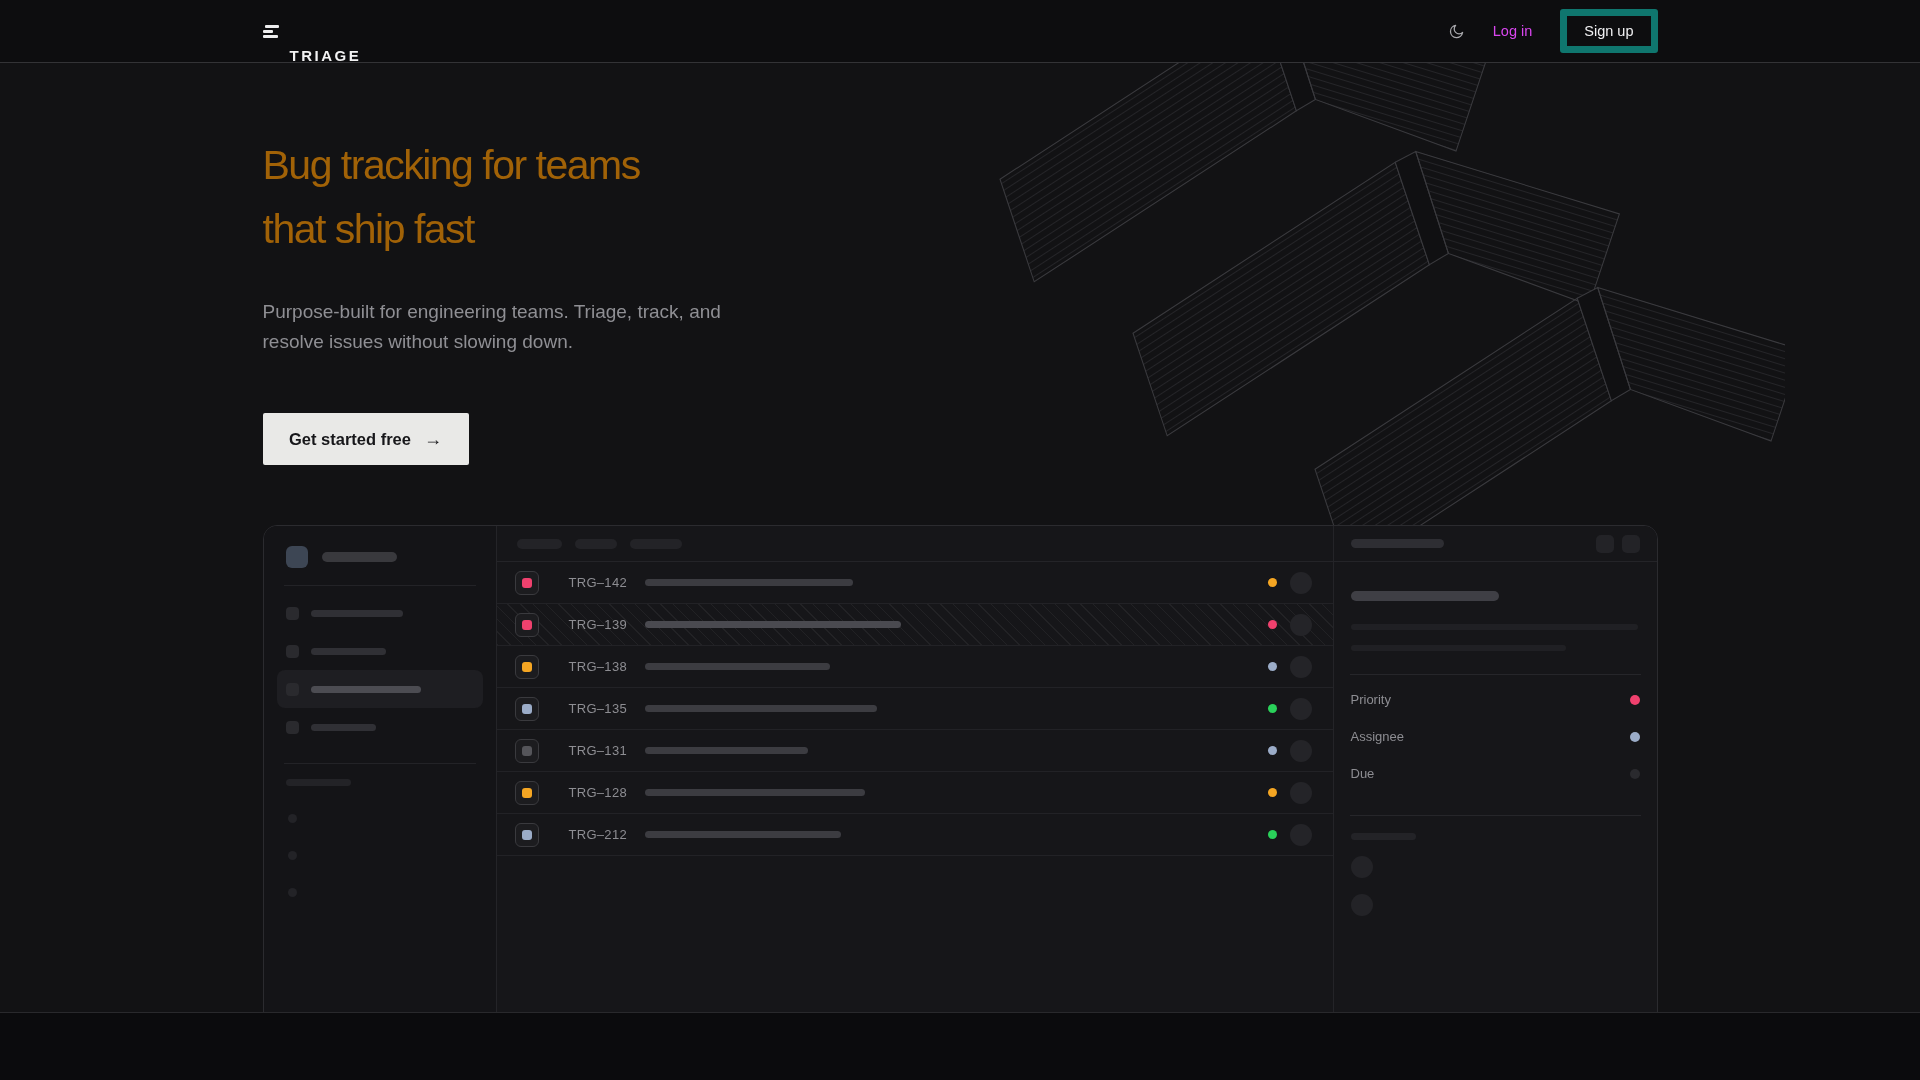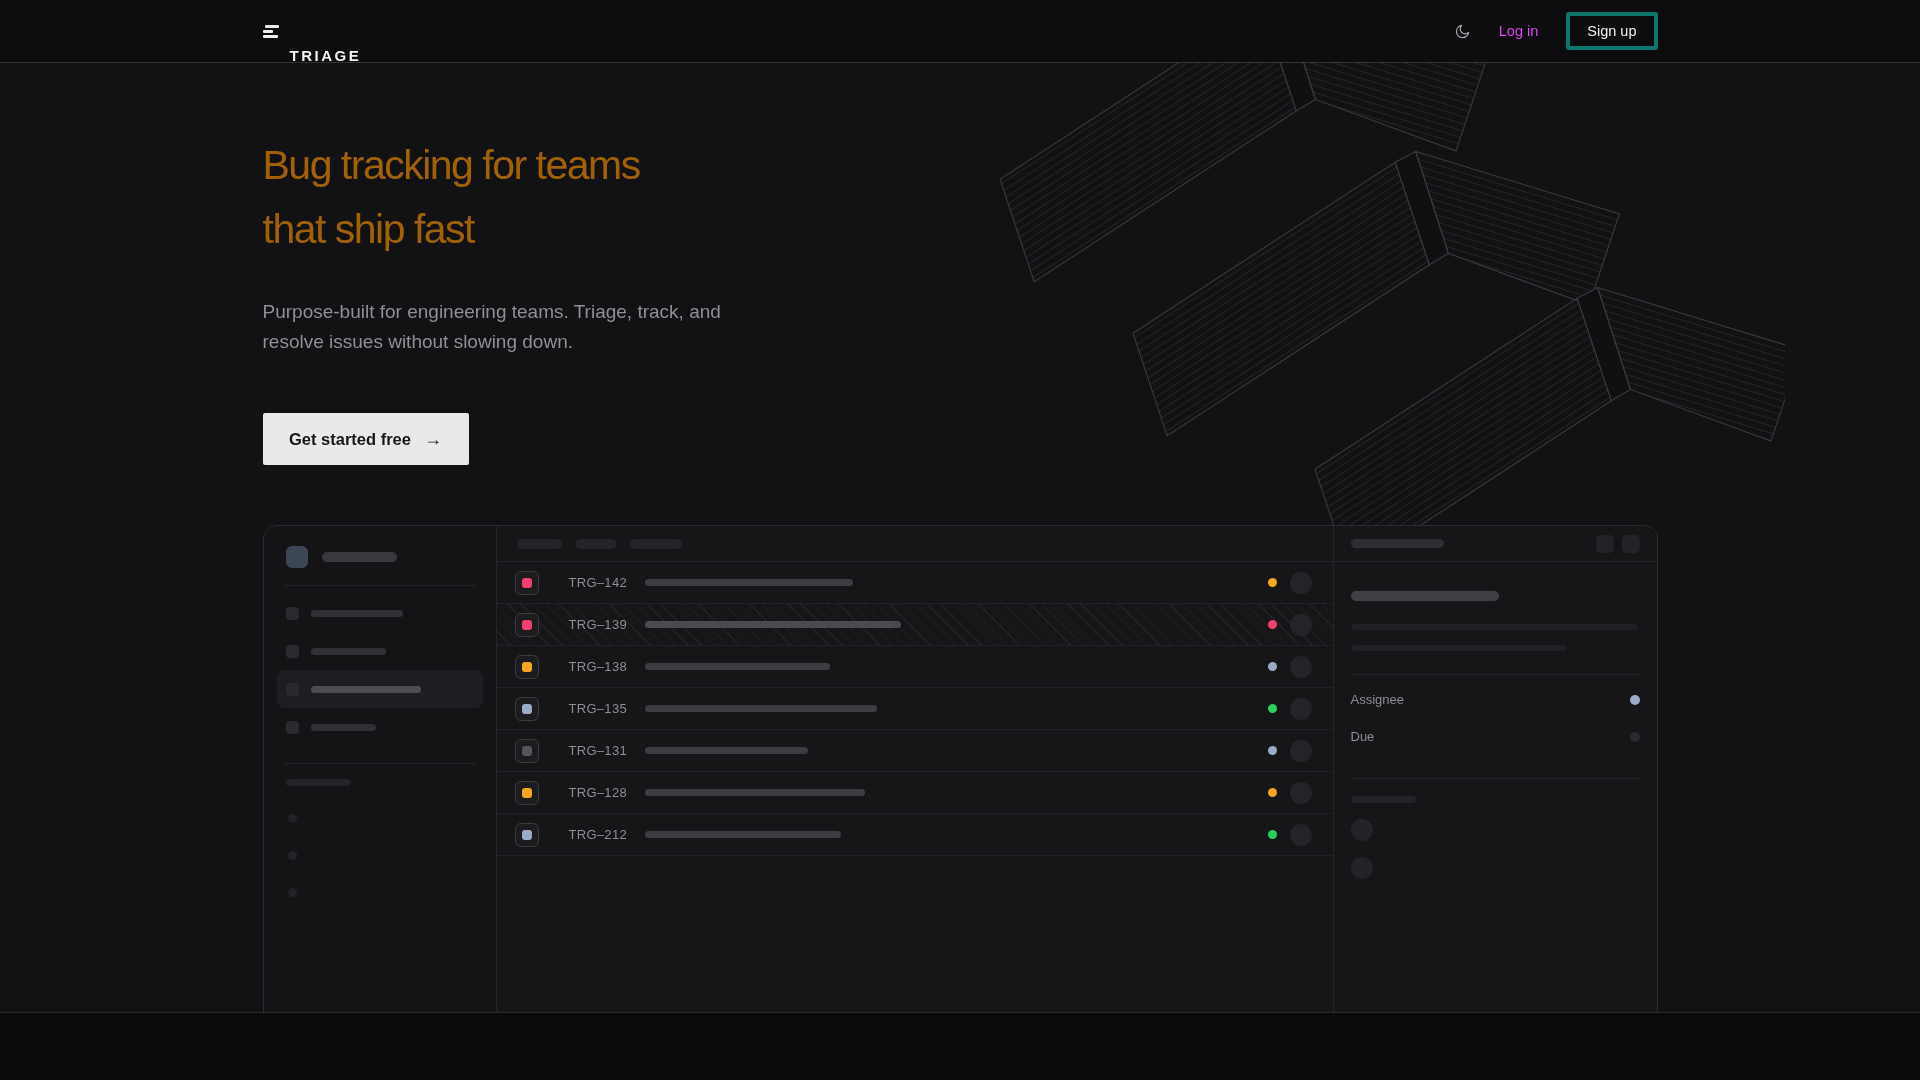--- a/index.html
+++ b/index.html
@@ -14,21 +14,21 @@
   .brand { display:flex; align-items:center; gap:11px; }
   .brand-glyph { display:inline-flex; flex-direction:column; gap:2px; width:16px; }
   .brand-glyph i { display:block; height:3px; background:#ededee; border-radius:1px; }
   .brand-glyph i:nth-child(1){ width:14px; margin-left:2px; }
   .brand-glyph i:nth-child(2){ width:10px; }
   .brand-glyph i:nth-child(3){ width:15px; }
   .brand-name { color:#f2f2f3; font-size:15px; font-weight:bold; letter-spacing:2.5px;margin-top:48px; }
   .nav-right { margin-left:auto; display:flex; align-items:center; gap:28px; }
   .moon-btn { background:none; border:none; cursor:pointer; display:flex; align-items:center; }
   .login { color:#d946ef; font-size:14.5px; text-decoration:none; }
-  .signup { background:transparent; border:4px solid #0f766e; color:#f0f0f2; font-size:14.5px;
+  .signup { background:transparent; border:7px solid #0f766e; color:#f0f0f2; font-size:14.5px;
             padding:7px 17px; border-radius:3px; cursor:pointer; }
 
   
   .hero { position:relative; height:949px; background:#121214; overflow:hidden; }
   .hero-inner { position:relative; z-index:2; }
   .deco { position:absolute; left:985px; top:-8px; width:800px; height:505px; z-index:1; }
 
   h1 { padding-top:70px; font-size:41px; line-height:64px; font-weight:500;
        letter-spacing:-1.5px; color:#a16207; }
   .sub { margin-top:36px; font-size:19px; line-height:30px; color:#8f8f94; max-width:480px; }
@@ -273,20 +273,24 @@
           <span class="ph-sq" style="margin-left:auto"></span>
           <span class="ph-sq"></span>
         </div>
         <div class="panel-body">
           <div class="p-title"></div>
           <div class="p-line l1"></div>
           <div class="p-line l2"></div>
           <div class="p-div"></div>
           <div>
               <div class="field">
+                <span class="field-label">Priority</span>
+                <span class="field-dot" style="background: rgb(240, 65, 110);"></span>
+              </div>
+              <div class="field">
                 <span class="field-label">Assignee</span>
                 <span class="field-dot" style="background: rgb(155, 172, 200);"></span>
               </div>
               <div class="field">
                 <span class="field-label">Due</span>
                 <span class="field-dot" style="background: rgb(42, 42, 46);"></span>
               </div>
             </div>
           <div class="p-div"></div>
           <div class="p-sec"></div>

